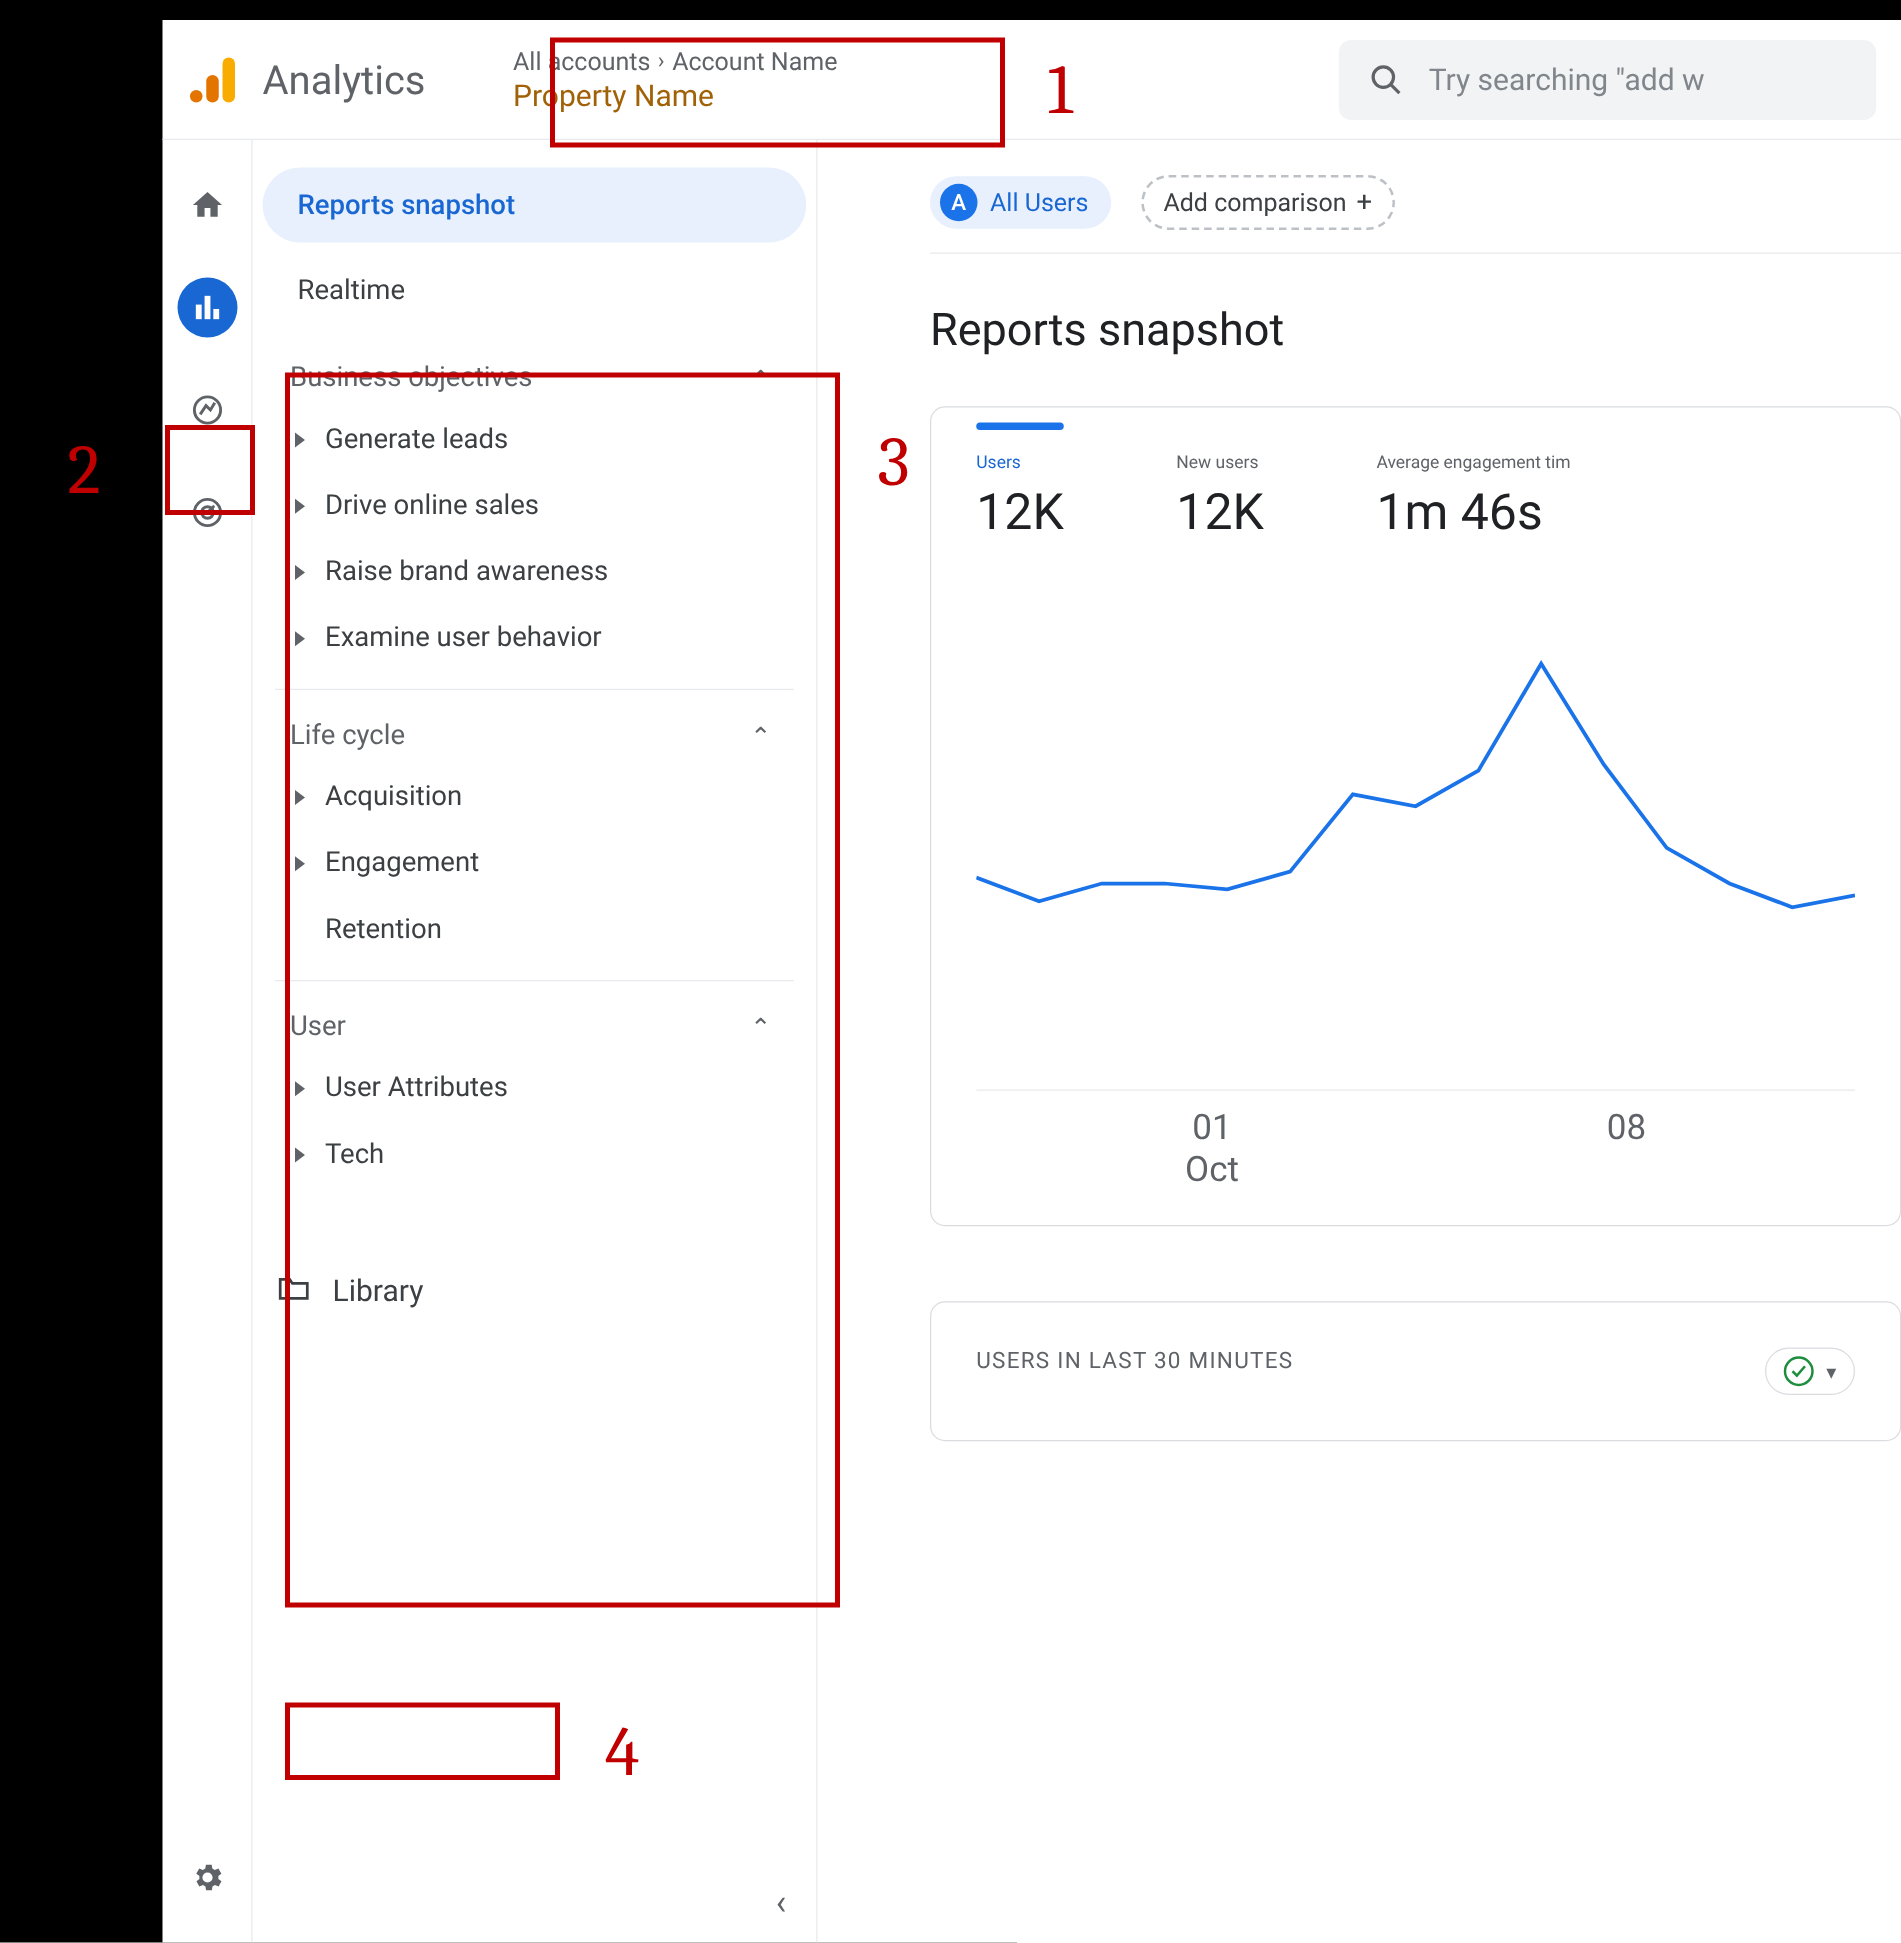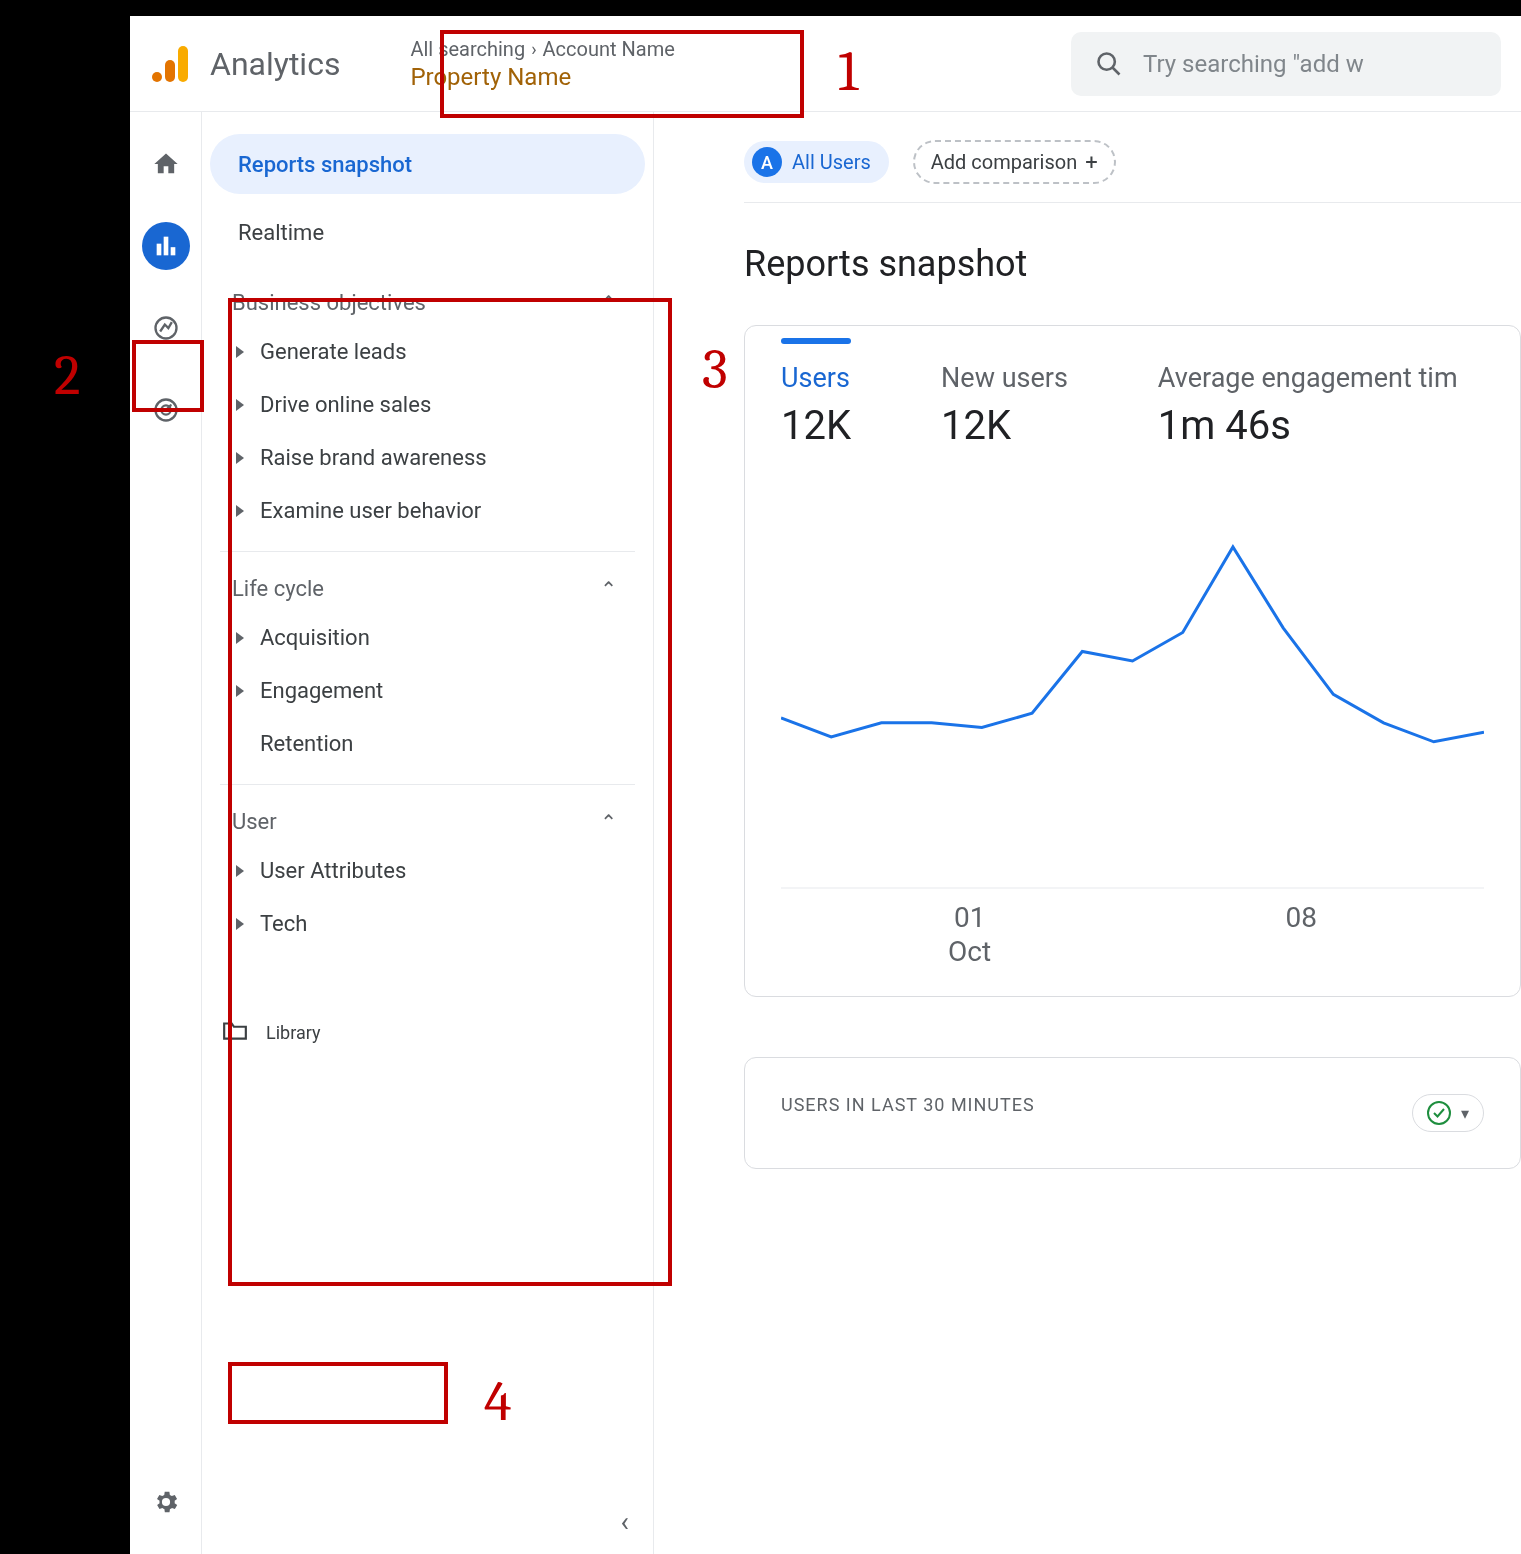--- a/index.html
+++ b/index.html
@@ -134,21 +134,21 @@
   border-left: 8px solid #5f6368;
 }
 .section-child.no-tri { padding-left: 40px; }
 
 .library-row {
   margin-top: 40px;
   display: flex;
   align-items: center;
   gap: 18px;
   padding: 14px 10px 14px 20px;
-  font-size: 18px;
+  font-size: 24px;
   color: #3c4043;
   cursor: pointer;
 }
 .library-row svg { width: 26px; height: 24px; }
 
 .collapse-handle {
   position: absolute;
   bottom: 16px;
   right: 24px;
   font-size: 28px;
@@ -213,21 +213,21 @@
 .metric { display: flex; flex-direction: column; gap: 8px; }
 .metric.active::before {
   content: "";
   position: absolute;
   top: -24px;
   left: 0;
   width: 70px; height: 6px;
   background: #1a73e8;
   border-radius: 3px;
 }
-.metric-label { font-size: 27px; color: #5f6368; }
+.metric-label { font-size: 14px; color: #5f6368; }
 .metric.active .metric-label { color: #1967d2; }
 .metric-value { font-size: 40px; color: #202124; }
 
 .chart-wrap { margin-top: 60px; height: 380px; position: relative; }
 .chart-wrap svg { width: 100%; height: 100%; }
 .x-ticks { display: flex; justify-content: space-around; padding: 12px 20px 0; color: #5f6368; font-size: 28px; }
 .x-tick { text-align: center; line-height: 1.2; }
 
 .card2 {
   border: 1px solid #dadce0;
@@ -290,21 +290,21 @@
           <rect x="28" y="4" width="10" height="36" rx="5" fill="#f9ab00"></rect>
           <rect x="15" y="18" width="10" height="22" rx="5" fill="#e37400"></rect>
           <circle cx="7" cy="35" r="5" fill="#e37400"></circle>
         </svg>
       </span>
       <span class="logo-text">Analytics</span>
     </div>
 
     <div class="breadcrumb-block">
       <div class="breadcrumb-top">
-        <span>All searching</span>
+        <span>All accounts</span>
         <span class="chev">›</span>
         <span>Account Name</span>
       </div>
       <div class="breadcrumb-bottom">Property Name</div>
     </div>
 
     <div class="search-pill">
       <span class="si">
         <svg viewBox="0 0 24 24" fill="none" stroke="#5f6368" stroke-width="2.2">
           <circle cx="10" cy="10" r="7"></circle>

